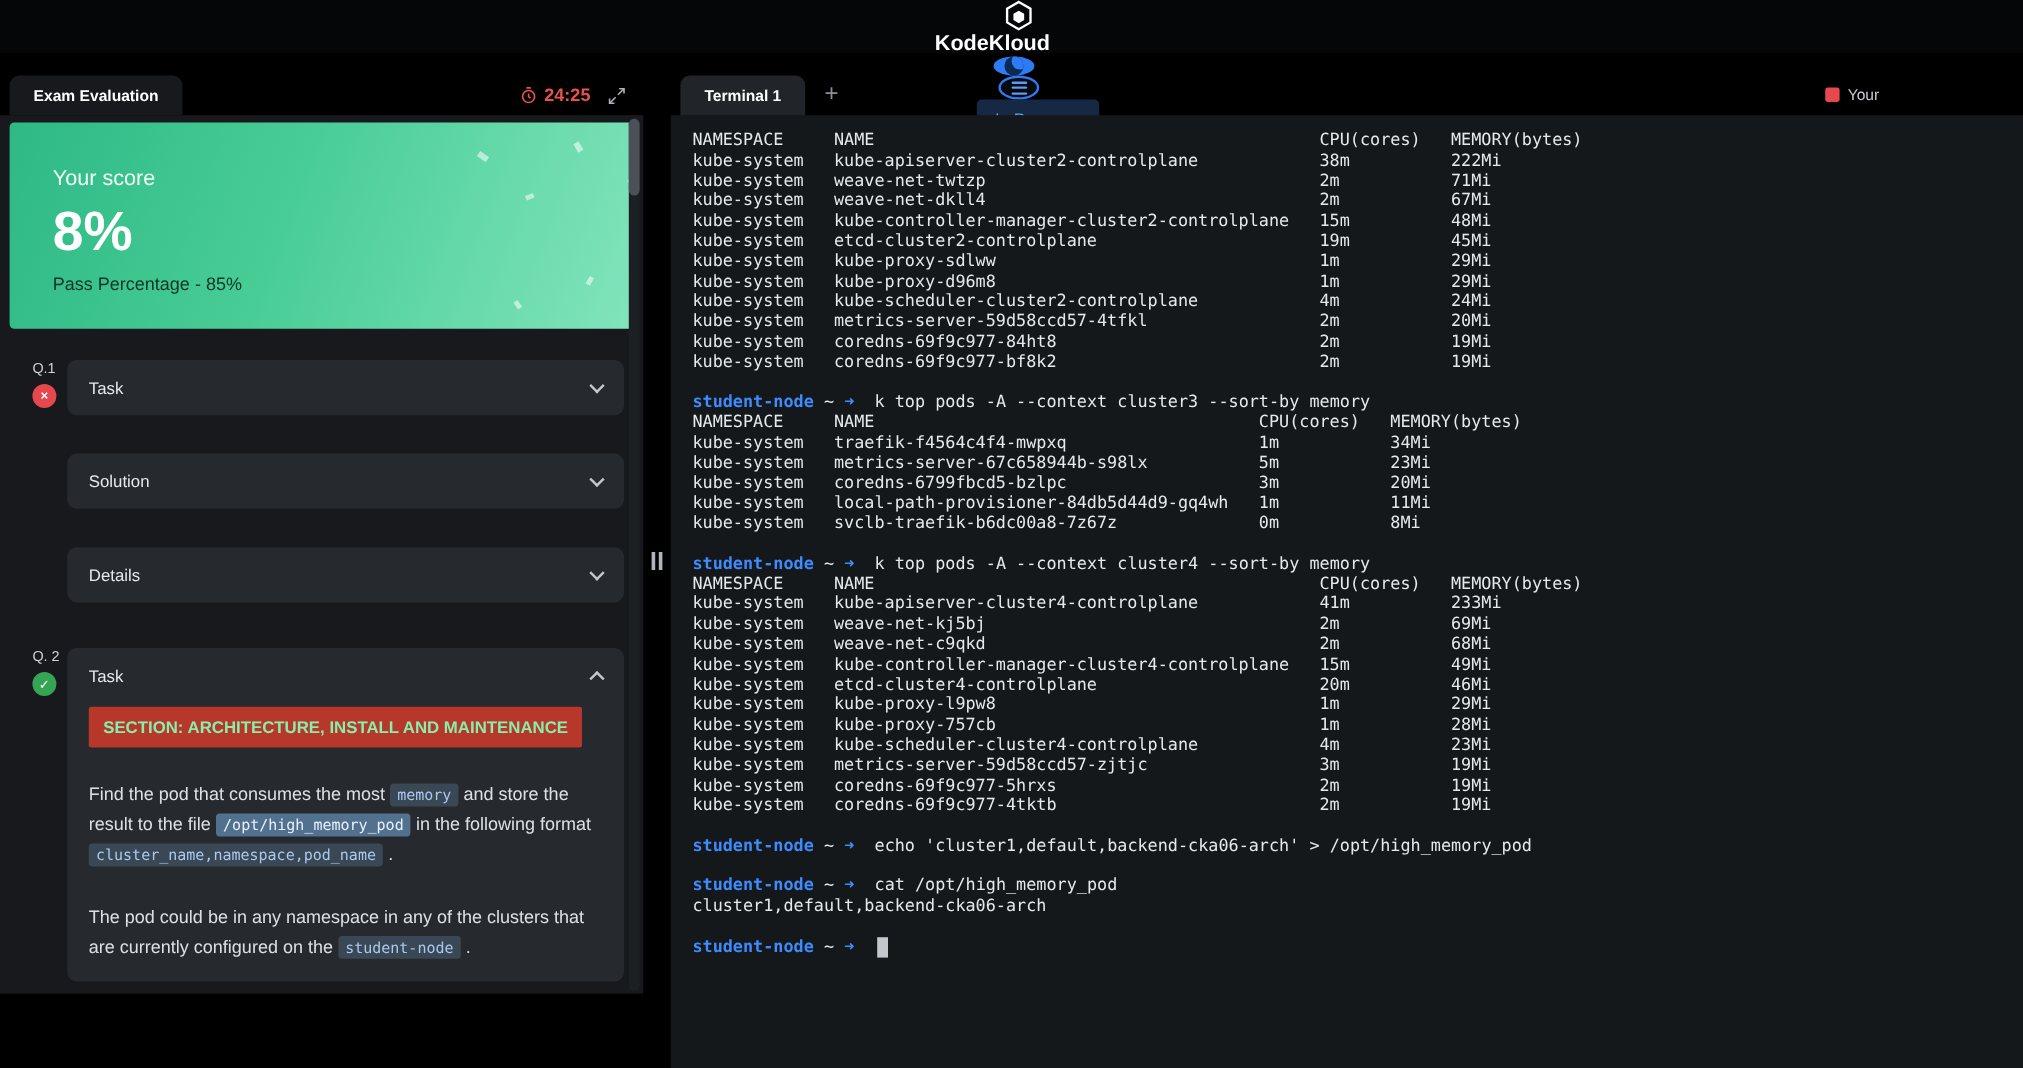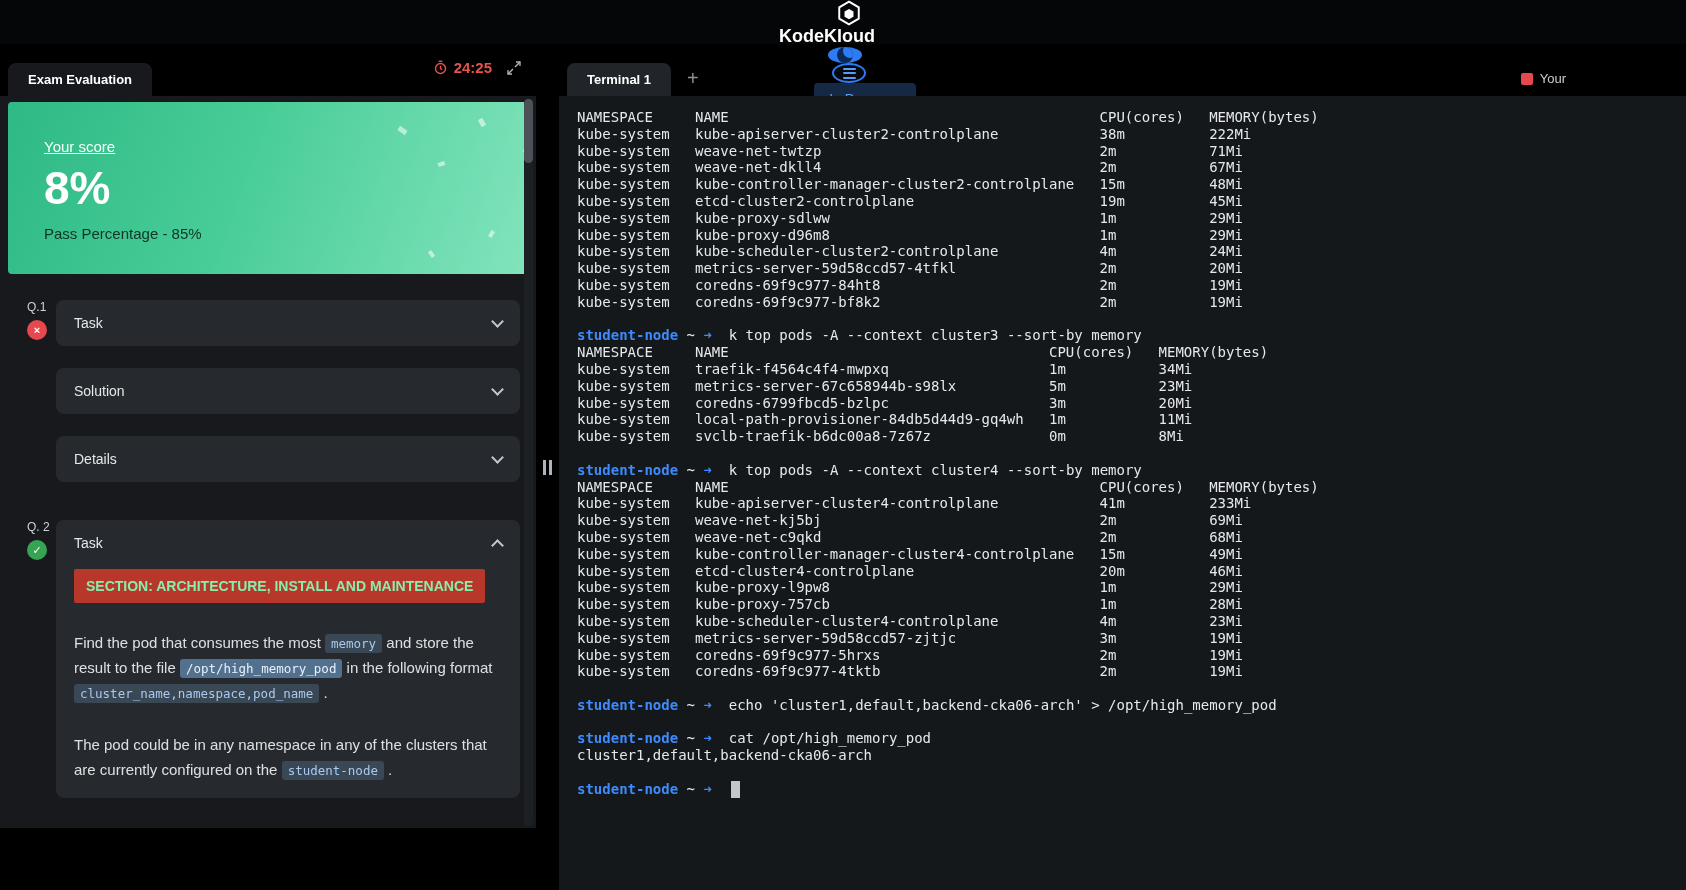--- a/index.html
+++ b/index.html
@@ -20,47 +20,47 @@
   .topbar-right{margin-left:auto;display:flex;gap:10px;margin-right:112px;}
   .btn-outline{background:transparent;border:2px solid #2e7bf6;color:#eaf2ff;border-radius:20px;padding:7px 16px;font-size:14px;font-weight:600;cursor:pointer;text-align:right;}
   .btn-solid{background:#2e7bf6;border:none;color:#fff;border-radius:20px;padding:8px 17px;font-size:14px;font-weight:600;cursor:pointer;}
 
   
   .main{position:absolute;top:44px;left:0;right:0;bottom:0;display:flex;}
   .left-pane{width:536px;padding-top:18px;}
   .right-pane{flex:1;padding-top:18px;}
   .strip{height:34px;display:flex;align-items:flex-end;position:relative;}
   .tab{background:#17191d;color:#fff;padding:9px 20px;border-radius:8px 8px 0 0;font-size:13px;font-weight:600;margin-left:8px;cursor:pointer;}
-  .strip-right{position:absolute;right:14px;bottom:20px;display:flex;align-items:center;gap:14px;text-align:center;}
+  .strip-right{position:absolute;right:14px;bottom:8px;display:flex;align-items:center;gap:14px;text-align:center;}
   .timer{display:flex;align-items:center;gap:6px;color:#e5534b;font-size:15px;font-weight:600;}
   .plus{color:#8b9196;font-size:20px;line-height:1;margin:0 0 8px 16px;cursor:pointer;}
   .stop-ctl{position:absolute;right:120px;bottom:10px;display:flex;align-items:center;gap:7px;color:#c9ced3;font-size:13px;cursor:pointer;}
   .stop-sq{width:12px;height:12px;background:#e5484d;border-radius:2px;display:block;}
 
   .resizer{width:23px;display:flex;align-items:center;justify-content:center;}
   .resize-handle{display:flex;gap:3px;cursor:col-resize;}
   .resize-handle i{width:3px;height:15px;background:#aeb4ba;display:block;}
 
   
   .pane-content{height:732px;background:#17191d;position:relative;overflow:hidden;}
   .score-card{margin:6px 8px 0 8px;height:172px;border-radius:4px;position:relative;overflow:hidden;
     background:linear-gradient(110deg,#2eb985 0%,#49cd97 45%,#82e4bc 100%);padding:36px 36px;}
-  .score-label{font-size:15px;color:#f4fff9;text-decoration:underline;}
+  .score-label{font-size:18px;color:#f4fff9;}
   .score-value{font-size:46px;font-weight:700;color:#fff;margin:6px 0 10px;}
   .score-pass{font-size:15px;color:#0e3526;}
   .confetti span{position:absolute;background:rgba(255,255,255,.55);display:block;}
 
   .questions{padding-top:26px;}
   .question{display:flex;margin-bottom:38px;}
   .q-gutter{width:56px;padding-left:27px;flex-shrink:0;}
   .q-label{font-size:12px;color:#cfd3d7;margin-bottom:6px;white-space:nowrap;}
   .q-status{width:20px;height:20px;border-radius:50%;display:flex;align-items:center;justify-content:center;font-size:11px;color:#fff;font-weight:700;}
   .q-status.fail{background:#e5484d;}
   .q-status.pass{background:#35a554;}
-  .q-sections{flex:1;margin-right:16px;display:flex;flex-direction:column;gap:22px;}
+  .q-sections{flex:1;margin-right:16px;display:flex;flex-direction:column;gap:32px;}
   .card{background:#262a2f;border-radius:8px;padding:15px 18px;}
   .card-head{display:flex;align-items:center;justify-content:space-between;cursor:pointer;}
   .card-title{font-size:14px;color:#e6e8ea;}
   .chev{width:9px;height:9px;border-right:2px solid #c3c8cd;border-bottom:2px solid #c3c8cd;transform:rotate(45deg);margin-top:-4px;}
   .chev.up{transform:rotate(225deg);margin-top:4px;}
   .banner{display:inline-block;background:#b7372b;color:#86efac;font-weight:700;font-size:14px;padding:9px 12px;border-radius:2px;margin-top:18px;}
   .q-para{font-size:15px;line-height:1.65;color:#dde0e3;margin-top:28px;max-width:560px;}
   .q-para + .q-para{}
   .code-chip{font-family:"DejaVu Sans Mono",monospace;font-size:12.5px;background:#3a4754;color:#a9c9ef;padding:2px 6px;border-radius:3px;}
   .code-chip.sel{background:#52718f;color:#e8f1fb;}

